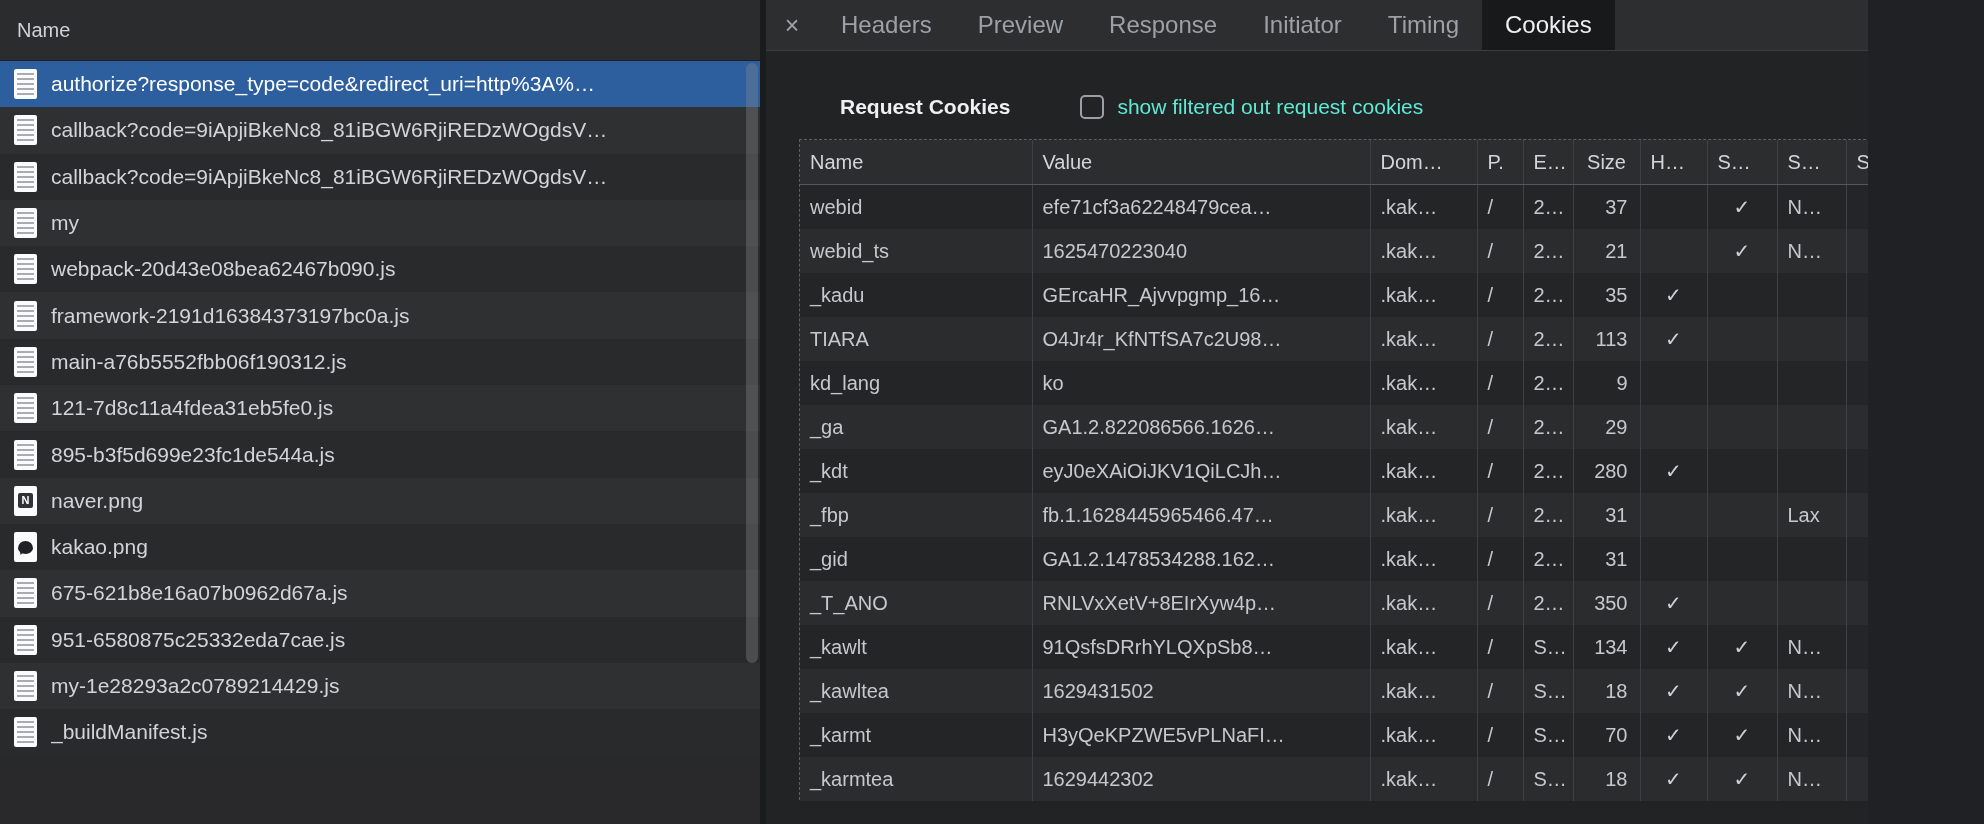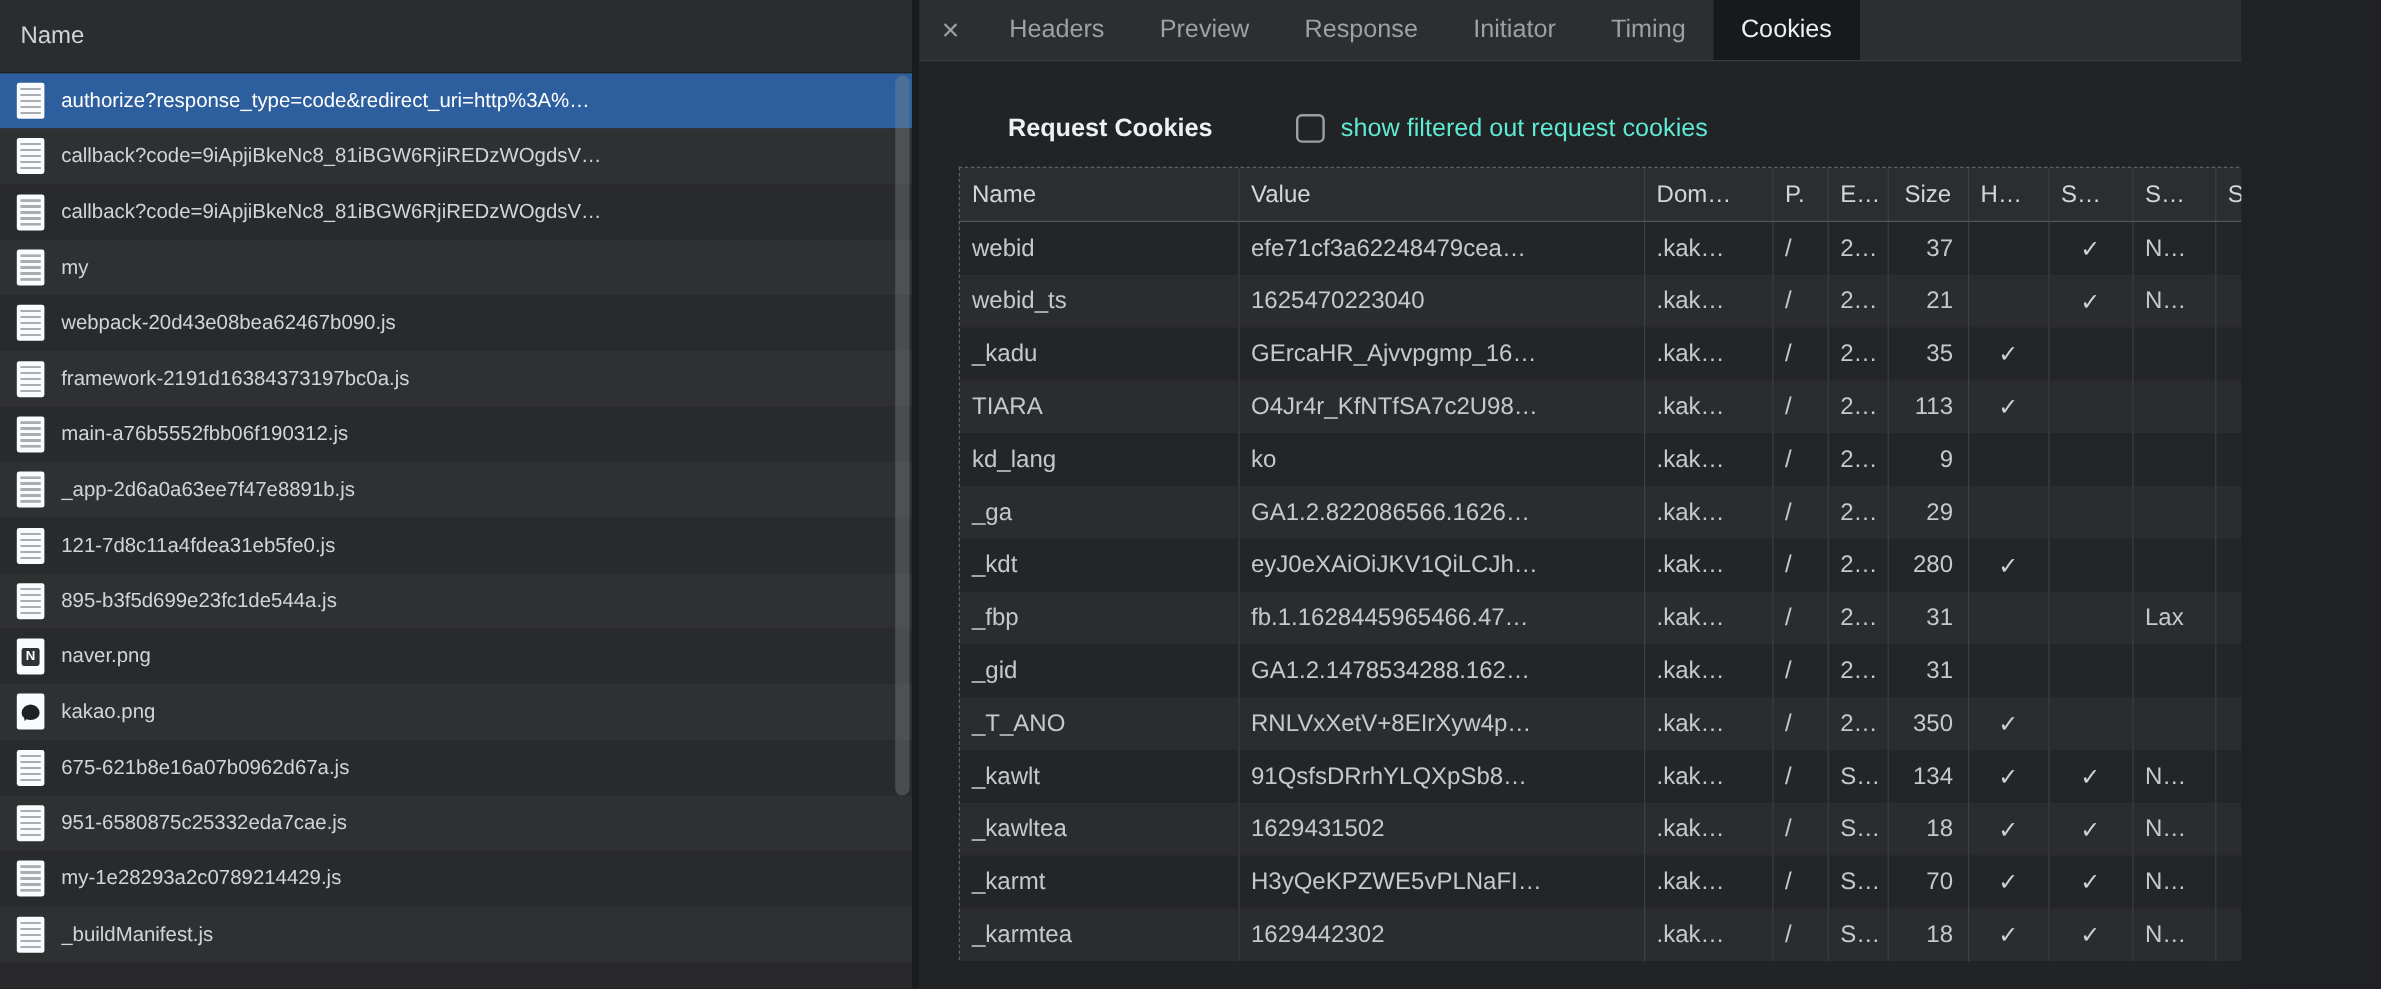--- a/index.html
+++ b/index.html
@@ -5,21 +5,21 @@
   html,body{margin:0;padding:0;background:#202124;}
   body{font-family:"Liberation Sans",sans-serif;-webkit-font-smoothing:antialiased;}
   .app{position:relative;width:1868px;height:824px;overflow:hidden;background:#222325;}
 
   
   .left-panel{position:absolute;left:0;top:0;width:760px;height:824px;background:#29292b;overflow:hidden;}
   .left-header{height:60px;line-height:60px;padding-left:17px;background:#2b2c2e;
                border-bottom:1px solid #1f2022;font-size:20px;color:#cfd2d6;}
   .request-list{position:absolute;top:61px;left:0;right:0;bottom:0;overflow:hidden;}
   .req-row{height:46.3px;display:flex;align-items:center;padding-left:14px;gap:14px;
-           font-size:17px;color:#d2d5d8;white-space:nowrap;overflow:hidden;background:#292a2c;}
+           font-size:21px;color:#d2d5d8;white-space:nowrap;overflow:hidden;background:#292a2c;}
   .req-row:nth-child(even){background:#2f3032;}
   .req-row.selected{background:var(--sel-blue,#2d5f9e);color:#ffffff;}
   .req-label{overflow:hidden;white-space:nowrap;}
 
   .icon-card{position:relative;width:23px;height:30px;background:#fafbfc;border-radius:2px;flex:none;
              display:flex;align-items:center;justify-content:center;}
   .doc-icon::before{content:"";position:absolute;left:3px;right:3px;top:4px;bottom:4px;
              background:repeating-linear-gradient(to bottom,#a9adb2 0 2px,transparent 2px 5px);}
   .naver-icon::before{content:"N";width:15px;height:15px;line-height:15px;text-align:center;
              background:#2f3338;color:#fff;font-size:11px;font-weight:bold;border-radius:2px;}
@@ -32,21 +32,21 @@
              background:rgba(138,141,144,.35);border-radius:6px;}
 
   
   .divider{position:absolute;left:760px;top:0;width:6px;height:824px;background:#1a1b1d;}
 
   
   .detail-panel{position:absolute;left:766px;right:0;top:0;bottom:0;background:#222325;overflow:hidden;}
   .tabbar{height:50px;background:#2d2e30;border-bottom:1px solid #3b3d3f;display:flex;align-items:stretch;}
   .tab-close{width:52px;display:flex;align-items:center;justify-content:center;
              color:#9ca1a7;font-size:25px;cursor:default;}
-  .tab{padding:0 23px;display:flex;align-items:center;font-size:21px;color:#9ca1a7;cursor:default;}
+  .tab{padding:0 23px;display:flex;align-items:center;font-size:24px;color:#9ca1a7;cursor:default;}
   .tab.selected{background:var(--tab-sel,#18191b);color:#edeff1;}
 
   .section-head{position:absolute;top:86px;left:34px;right:10px;height:42px;display:flex;align-items:center;margin-left:40px;}
   .section-title{font-size:21px;font-weight:bold;color:#eef0f2;}
   .checkbox{width:20px;height:20px;margin-left:70px;border:2px solid #9aa0a6;border-radius:5px;
             background:transparent;flex:none;}
   .checkbox-label{margin-left:13px;font-size:21px;color:#5eead4;}
 
   .table-wrap{position:absolute;top:139px;left:33px;width:1182px;height:661px;
               border:1px dashed #5d6062;box-sizing:border-box;background:#242527;}
@@ -93,24 +93,20 @@
           <span class="icon-card doc-icon"></span>
           <span class="req-label">webpack-20d43e08bea62467b090.js</span>
         </div>
         <div class="req-row">
           <span class="icon-card doc-icon"></span>
           <span class="req-label">framework-2191d16384373197bc0a.js</span>
         </div>
         <div class="req-row">
           <span class="icon-card doc-icon"></span>
           <span class="req-label">main-a76b5552fbb06f190312.js</span>
-        </div>
-        <div class="req-row">
-          <span class="icon-card doc-icon"></span>
-          <span class="req-label">_app-2d6a0a63ee7f47e8891b.js</span>
         </div>
         <div class="req-row">
           <span class="icon-card doc-icon"></span>
           <span class="req-label">121-7d8c11a4fdea31eb5fe0.js</span>
         </div>
         <div class="req-row">
           <span class="icon-card doc-icon"></span>
           <span class="req-label">895-b3f5d699e23fc1de544a.js</span>
         </div>
         <div class="req-row">

